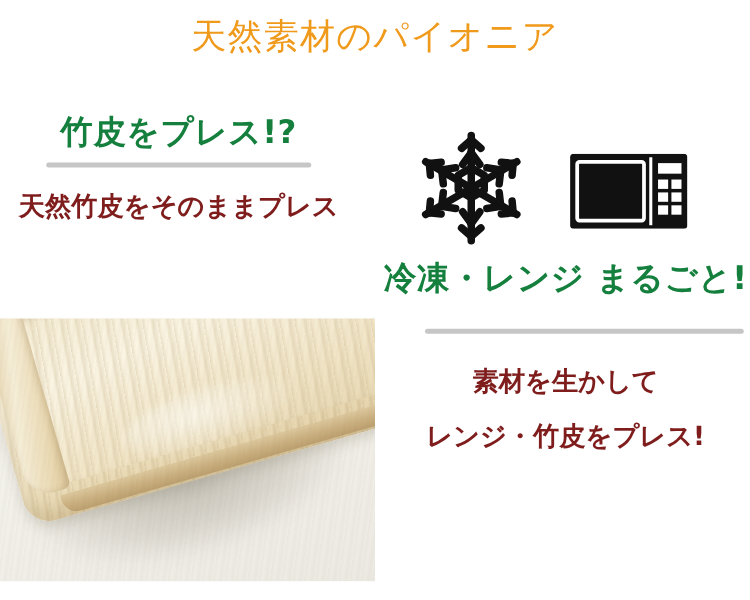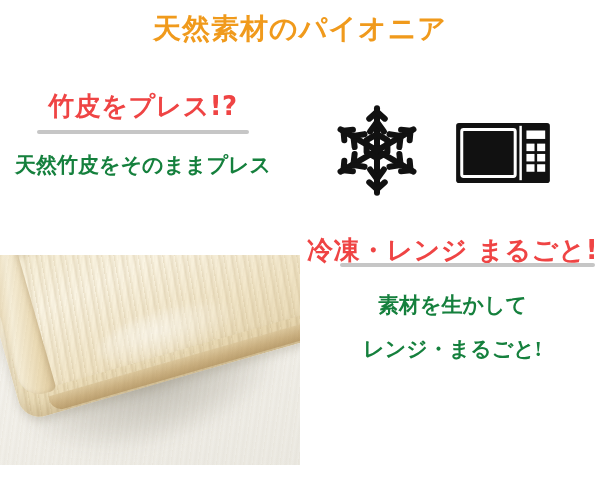--- a/index.html
+++ b/index.html
@@ -18,64 +18,64 @@
 
   
   .title {
     position: absolute;
     left: 0;
     top: 12px;
     width: 600px;
     text-align: center;
     color: #f09a1c;
     font-size: 28px;
-    font-weight: bold;
+    font-weight: normal;
     letter-spacing: 1px;
     line-height: 34px;
     white-space: nowrap;
   }
 
   
   .sec-head {
     position: absolute;
-    color: #ef4444;
+    color: #15803d;
     font-size: 26px;
     font-weight: bold;
     line-height: 32px;
     letter-spacing: 0.5px;
     white-space: nowrap;
     text-align: center;
   }
   #head-left  { left: 0px;   top: 90px;  width: 286px; }
-  #head-right { left: 305px; top: 234px; width: 295px; }
+  #head-right { left: 305px; top: 207px; width: 295px; }
 
   
   .rule {
     position: absolute;
     height: 4px;
     background: #c6c6c6;
     border-radius: 2px;
   }
   #rule-left  { left: 37px;  top: 130px; width: 212px; }
   #rule-right { left: 340px; top: 263px; width: 255px; }
 
   
   .body-block {
     position: absolute;
-    color: #15803d;
+    color: #7f1d1d;
     font-size: 21px;
     font-weight: bold;
     text-align: center;
     white-space: nowrap;
   }
   #body-left  { left: 0px;   top: 148px; width: 286px; }
   #body-right { left: 305px; top: 283px; width: 295px; }
   .body-block .line { display: block; }
   #body-left  .line { line-height: 35px; }
-  #body-right .line { line-height: 44px; font-family: Liberation Serif, serif; }
+  #body-right .line { line-height: 44px; }
 
   
   #icon-row {
     position: absolute;
     left: 320px;
     top: 100px;
     width: 270px;
     height: 100px;
   }
   #snowflake-icon {
@@ -306,16 +306,16 @@
       <rect x="86.4" y="44" width="8.6" height="8" fill="#ffffff"></rect>
     </svg>
   </div>
 
   <div class="sec-head" id="head-right">冷凍・レンジ まるごと!</div>
 
   <div class="rule" id="rule-right"></div>
 
   <div class="body-block" id="body-right">
     <span class="line">素材を生かして</span>
-    <span class="line">レンジ・まるごと!</span>
+    <span class="line">レンジ・竹皮をプレス!</span>
   </div>
 
 </div>
 
 </body></html>

